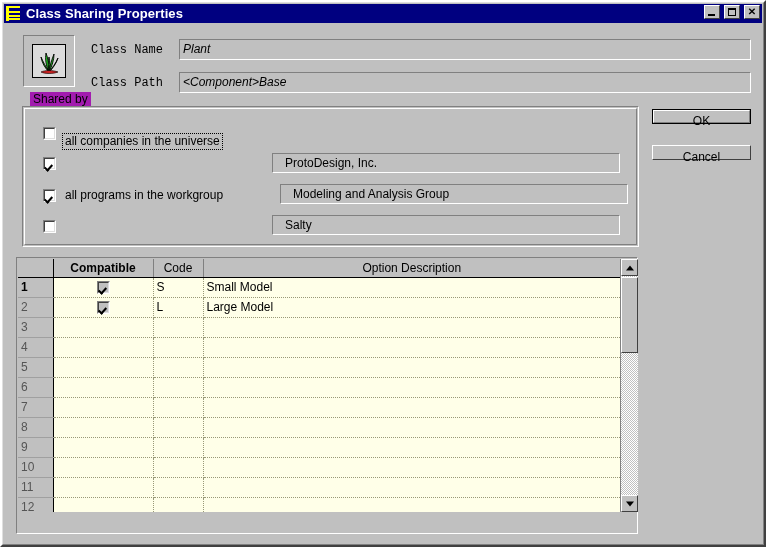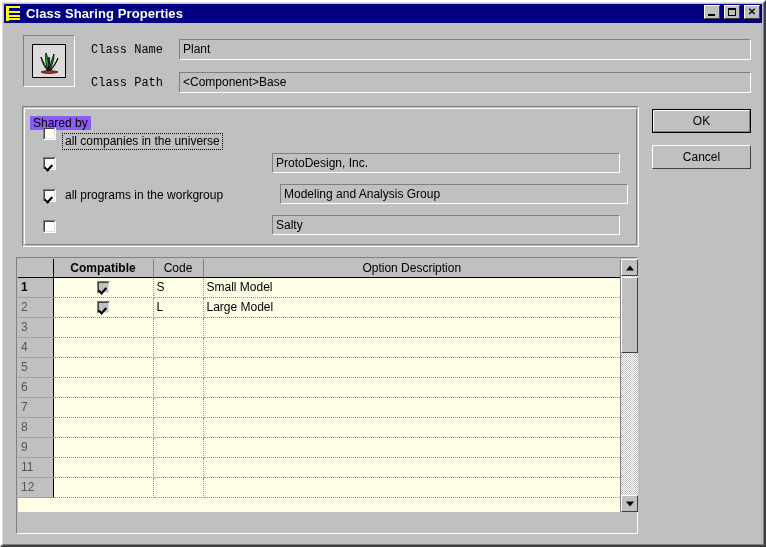--- a/index.html
+++ b/index.html
@@ -142,20 +142,21 @@
     border-left: 1px solid #808080;
     border-right: 1px solid #ffffff;
     border-bottom: 1px solid #ffffff;
     box-sizing: border-box;
     font-size: 12px;
     line-height: 18px;
     padding-left: 3px;
     color: #000;
     white-space: nowrap;
     overflow: hidden;
+    font-style: italic;
   }
   #class-name-label { left: 89px; top: 41px; }
   #class-path-label { left: 89px; top: 74px; }
   #class-name-field { left: 177px; top: 37px; width: 572px; height: 21px; }
   #class-path-field { left: 177px; top: 70px; width: 572px; height: 21px; }
 
   
   #groupbox {
     position: absolute;
     left: 20px; top: 104px;
@@ -171,22 +172,22 @@
     position: absolute;
     left: 1px; top: 1px; right: 1px; bottom: 1px;
     border-top: 1px solid #ffffff;
     border-left: 1px solid #ffffff;
     border-right: 1px solid #808080;
     border-bottom: 1px solid #808080;
     pointer-events: none;
   }
   #groupbox-title {
     position: absolute;
-    left: 28px; top: 114px;
-    background: #8b5cf6;
+    left: 28px; top: 90px;
+    background: #a21caf;
     padding: 0 3px;
     font-size: 12px;
     z-index: 2;
   }
 
   .cbrow {
     position: absolute;
     left: 41px;
     height: 16px;
     display: flex;
@@ -243,35 +244,35 @@
   .gvalue {
     position: absolute;
     background: #c0c0c0;
     border-top: 1px solid #808080;
     border-left: 1px solid #808080;
     border-right: 1px solid #ffffff;
     border-bottom: 1px solid #ffffff;
     box-sizing: border-box;
     font-size: 12px;
     line-height: 18px;
-    padding-left: 3px;
+    padding-left: 12px;
     width: 348px; height: 20px;
     left: 270px;
     z-index: 2;
     white-space: nowrap;
     overflow: hidden;
   }
   #gval1 { top: 151px; }
   #gval2 { top: 182px; margin-left: 8px; }
   #gval3 { top: 213px; }
 
   
   .pbtn {
     position: absolute;
-    width: 99px; height: 24px;
+    width: 99px; height: 15px;
     background: #c0c0c0;
     box-sizing: border-box;
     font-size: 12px;
     text-align: center;
     line-height: 22px;
     color: #000;
     border-top: 1px solid #ffffff;
     border-left: 1px solid #ffffff;
     border-right: 1px solid #404040;
     border-bottom: 1px solid #404040;
@@ -681,20 +682,26 @@
               <td></td>
               <td style="border-right: none;"></td>
             </tr>
             <tr>
               <td class="rownum">9</td>
               <td class="cb-cell"></td>
               <td></td>
               <td style="border-right: none;"></td>
             </tr>
             <tr>
+              <td class="rownum">10</td>
+              <td class="cb-cell"></td>
+              <td></td>
+              <td style="border-right: none;"></td>
+            </tr>
+            <tr>
               <td class="rownum">11</td>
               <td class="cb-cell"></td>
               <td></td>
               <td style="border-right: none;"></td>
             </tr>
             <tr>
               <td class="rownum">12</td>
               <td class="cb-cell"></td>
               <td></td>
               <td style="border-right: none;"></td>

